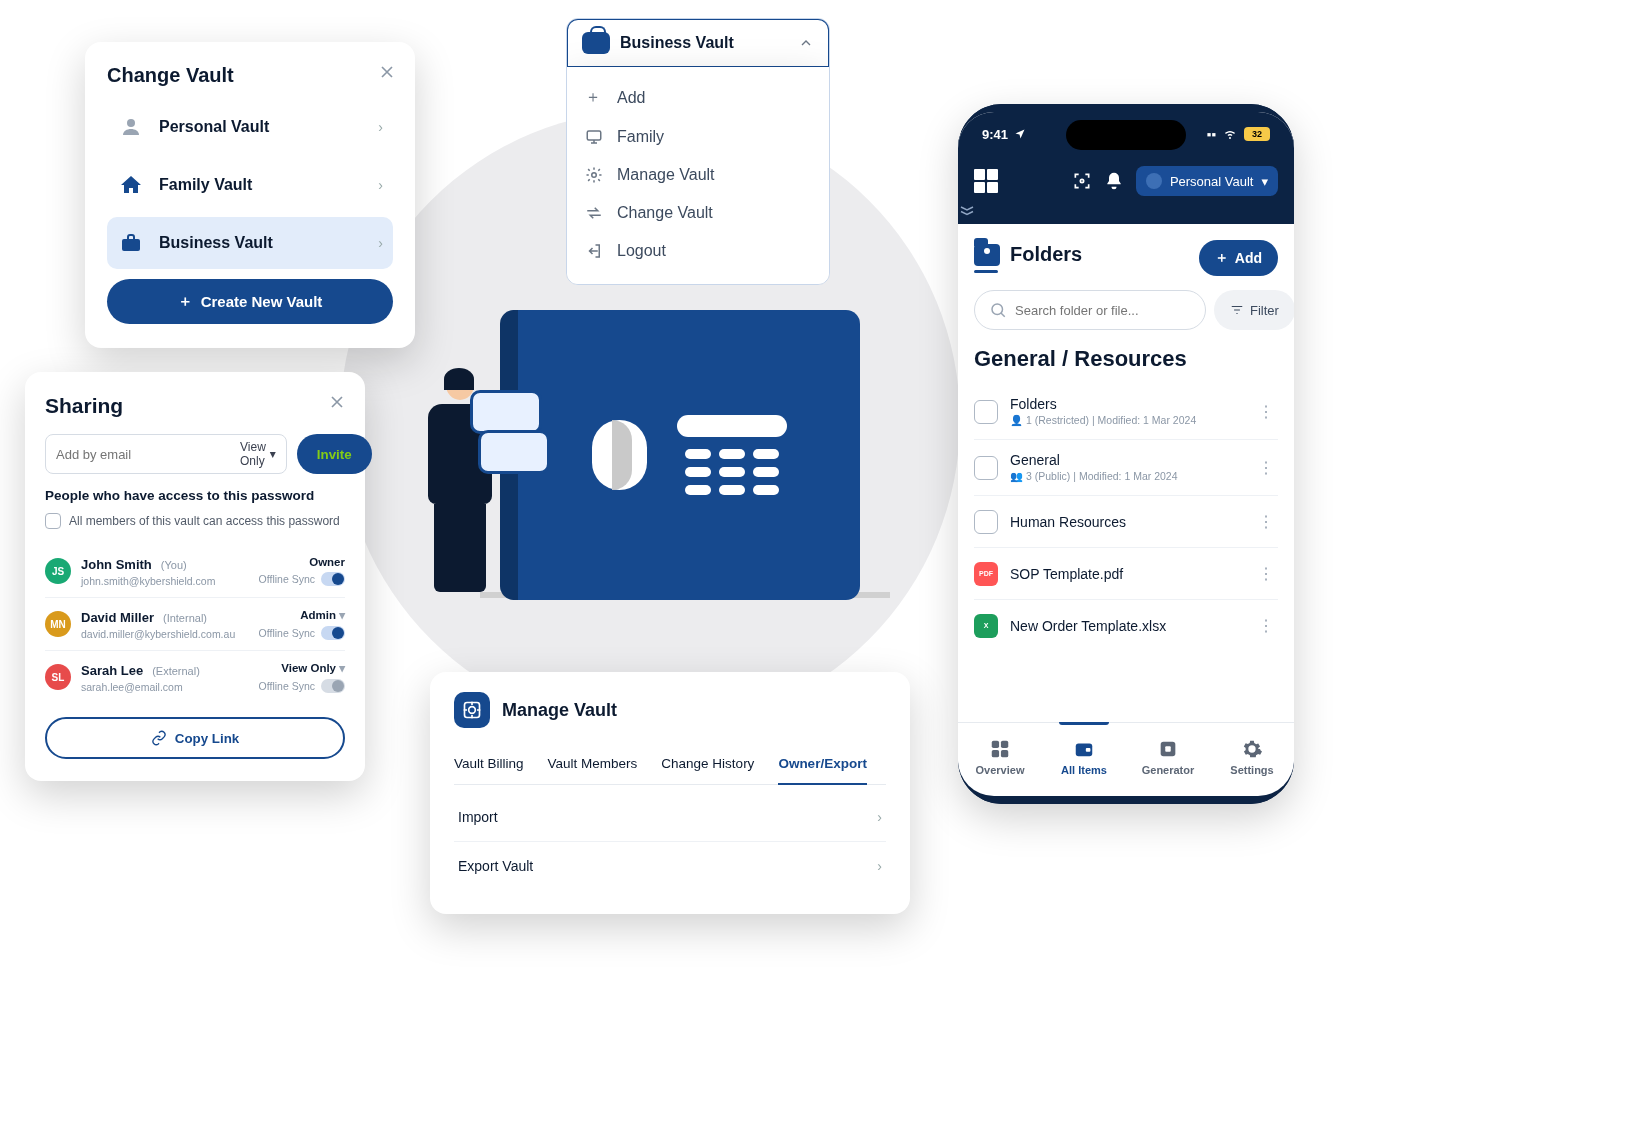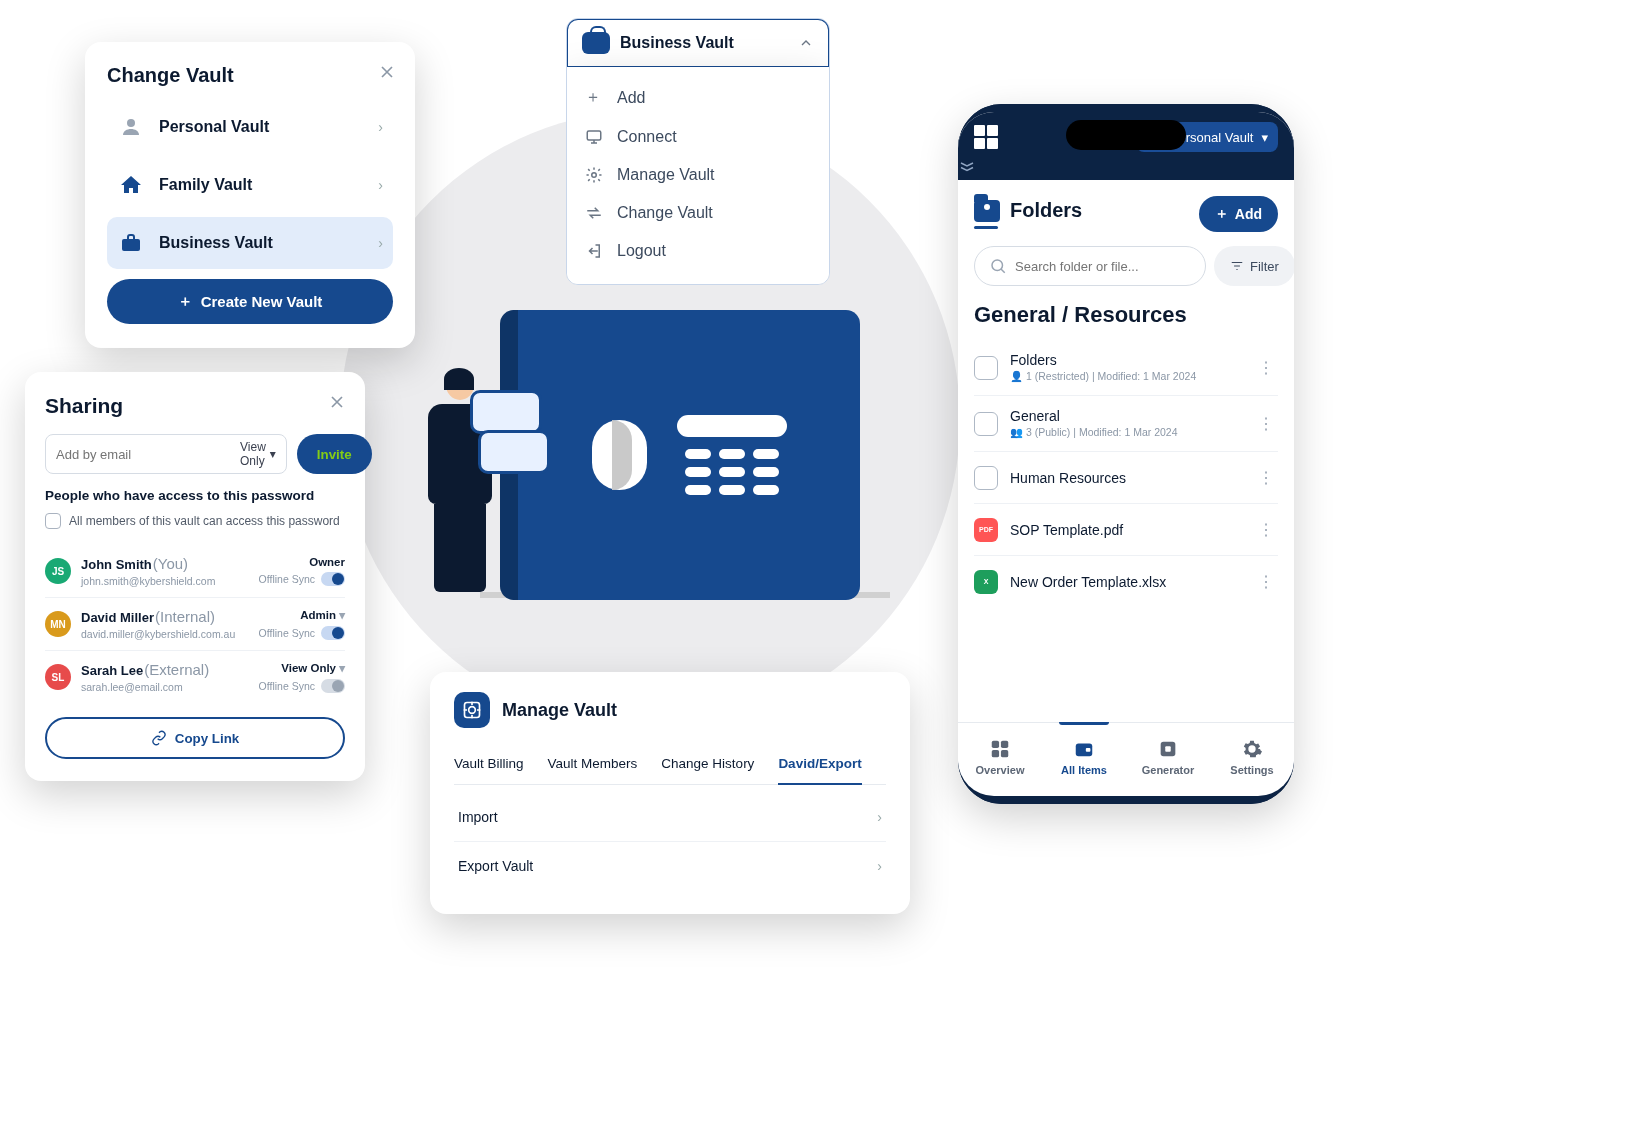--- a/index.html
+++ b/index.html
@@ -62,21 +62,21 @@
 .share-sub{font-size:13.5px;color:#0c1a30;font-weight:600;margin-bottom:10px;}
 .chk-row{display:flex;align-items:center;gap:8px;font-size:12px;color:#525b69;margin-bottom:16px;}
 .chk{width:16px;height:16px;border:1.5px solid #aab3c0;border-radius:4px;}
 .user-row{display:flex;align-items:center;gap:10px;padding:10px 0;border-bottom:1px solid #eef1f5;}
 .user-row:last-of-type{border-bottom:none;}
 .avatar{width:26px;height:26px;border-radius:50%;display:flex;align-items:center;justify-content:center;color:#fff;font-size:10px;font-weight:700;}
 .avatar.g{background:#19a974;}
 .avatar.y{background:#d99a1c;}
 .avatar.r{background:#e74b4b;}
 .user-info .nm{font-size:13px;font-weight:700;color:#0c1a30;}
-.user-info .tag{color:#8b97a6;font-weight:400;font-size:15px;margin-left:1px;}
+.user-info .tag{color:#8b97a6;font-weight:400;font-size:11px;margin-left:9px;}
 .user-info .em{font-size:10.5px;color:#8b97a6;margin-top:2px;}
 .user-right{margin-left:auto;text-align:right;}
 .role-lbl{font-size:11.5px;color:#0c1a30;font-weight:600;}
 .sync-row{display:flex;align-items:center;gap:6px;justify-content:flex-end;margin-top:4px;}
 .sync-lbl{font-size:10.5px;color:#8b97a6;}
 .tgl{width:24px;height:14px;background:#d6dce4;border-radius:8px;position:relative;}
 .tgl.on{background:#c7d8f2;}
 .tgl::after{content:'';position:absolute;top:1px;width:12px;height:12px;background:#9aa5b3;border-radius:50%;right:1px;}
 .tgl.on::after{background:#16498e;right:1px;}
 .btn-outline{border:2px solid #16498e;background:#fff;color:#16498e;border-radius:28px;padding:11px;width:100%;font-weight:700;display:flex;align-items:center;justify-content:center;gap:8px;cursor:pointer;margin-top:14px;}
@@ -229,21 +229,21 @@
       <span class="micn">＋</span>
       <span>Add</span>
     </div>
     <div class="menu-item">
       <span class="micn">
         <svg width="18" height="18" viewBox="0 0 24 24" fill="none" stroke="currentColor" stroke-width="2">
               <rect x="3" y="4" width="18" height="12" rx="2"></rect>
               <path d="M8 20h8M12 16v4"></path>
             </svg>
       </span>
-      <span>Connect</span>
+      <span>Family</span>
     </div>
     <div class="menu-item">
       <span class="micn">
         <svg width="18" height="18" viewBox="0 0 24 24" fill="none" stroke="currentColor" stroke-width="2">
               <circle cx="12" cy="12" r="3"></circle>
               <path d="M12 2v3m0 14v3M4.2 4.2l2.1 2.1m11.4 11.4 2.1 2.1M2 12h3m14 0h3M4.2 19.8l2.1-2.1m11.4-11.4 2.1-2.1"></path>
             </svg>
       </span>
       <span>Manage Vault</span>
     </div>
@@ -352,37 +352,56 @@
             <circle cx="12" cy="12" r="4"></circle>
             <path d="M12 2v4m0 12v4M2 12h4m12 0h4"></path>
           </svg>
     </div>
     <span class="lbl">Manage Vault</span>
   </div>
   <div class="manage-tabs">
     <div class="mtab">Vault Billing</div>
     <div class="mtab">Vault Members</div>
     <div class="mtab">Change History</div>
-    <div class="mtab active">David/Export</div>
+    <div class="mtab active">Owner/Export</div>
   </div>
   <div class="mrow">
     <span>Import</span>
     <span class="grow"></span>
         <span class="chev">›</span>
   </div>
   <div class="mrow">
     <span>Export Vault</span>
     <span class="grow"></span>
         <span class="chev">›</span>
   </div>
 </div>
 
 <div class="phone">
   <div class="phone-inner">
     <div class="notch"></div>
+    <div class="status-bar">
+      <div class="row" style="gap:6px;">
+        <span>9:41</span>
+        <span>
+          <svg width="12" height="12" viewBox="0 0 24 24" fill="currentColor">
+                <path d="M3 11 21 3l-8 18-2-8z"></path>
+              </svg>
+        </span>
+      </div>
+      <div class="status-right">
+        <span>▪▪</span>
+        <span>
+          <svg width="16" height="12" viewBox="0 0 24 24" fill="currentColor">
+                <path d="M12 18a2 2 0 1 0 0 4 2 2 0 0 0 0-4zm0-6c-2 0-4 1-5 2l2 2c1-1 2-1 3-1s2 0 3 1l2-2c-1-1-3-2-5-2zm0-6C8 6 4 8 2 10l2 2c2-2 5-3 8-3s6 1 8 3l2-2c-2-2-6-4-10-4z"></path>
+              </svg>
+        </span>
+        <span class="batt">32</span>
+      </div>
+    </div>
     <div class="app-header">
       <div class="apph-row1">
         <div class="logo-dot">
               <span></span>
               <span></span>
               <span></span>
               <span></span>
             </div>
         <div class="apph-spacer"></div>
         <span class="hd-icn">

